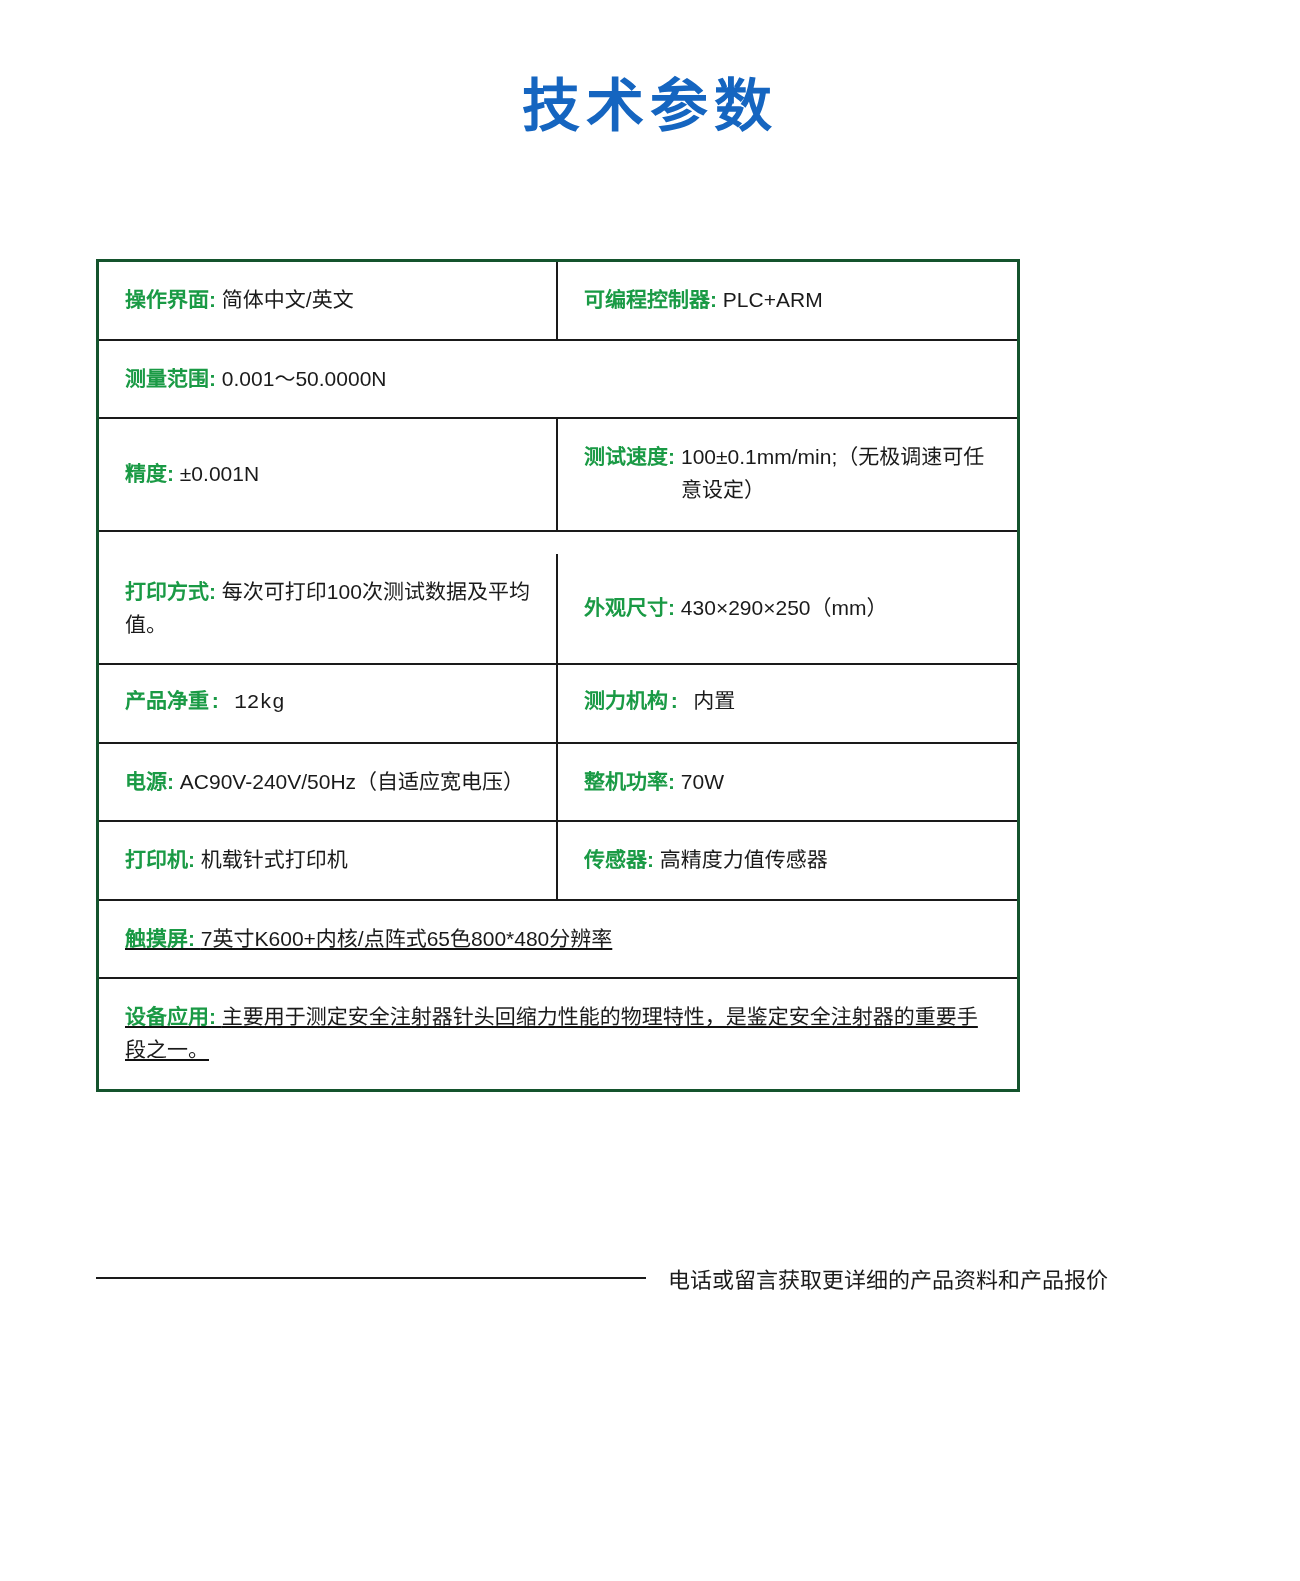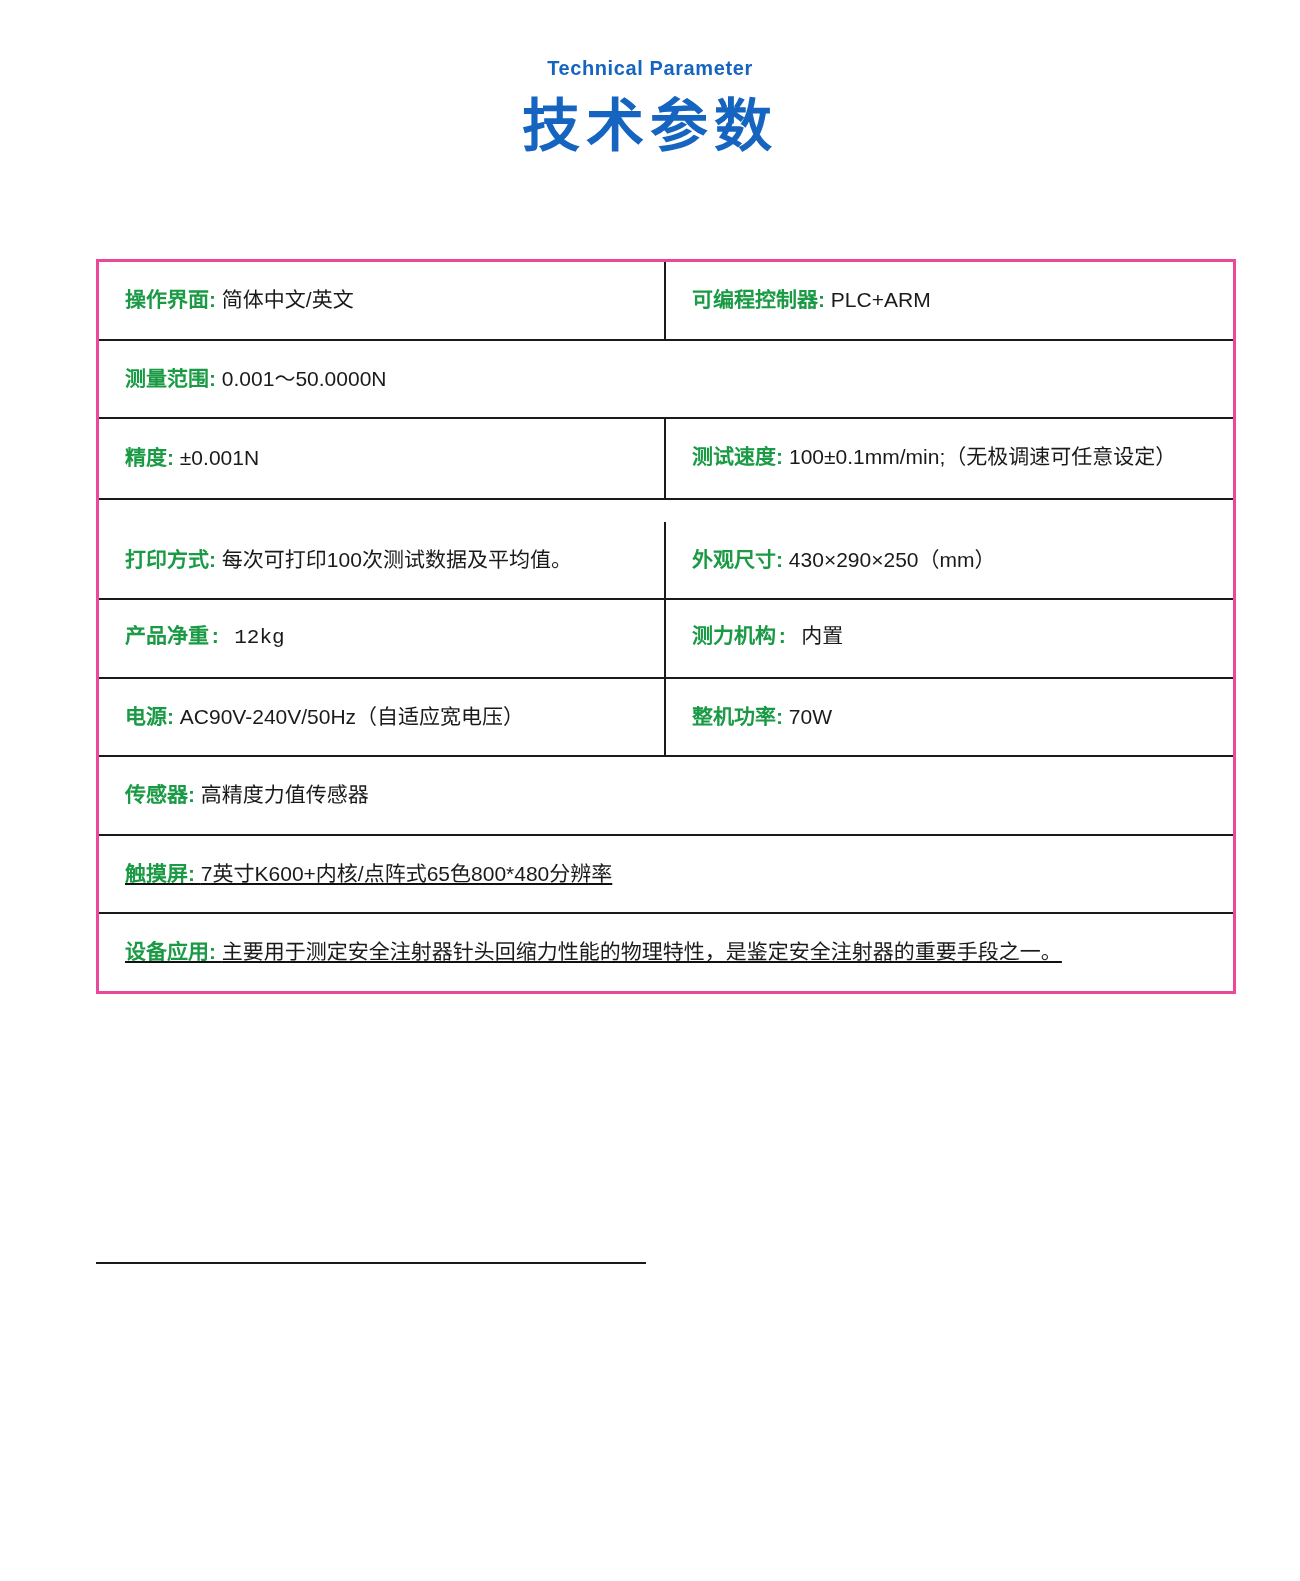--- a/index.html
+++ b/index.html
@@ -40,22 +40,22 @@
     font-weight: bold;
     letter-spacing: 6px;
     line-height: 1.05;
     margin-top: 18px;
   }
 
   .spec-table {
     position: absolute;
     left: 96px;
     top: 259px;
-    width: 1140px;
-    border: 3px solid #ec4899;
+    width: 924px;
+    border: 3px solid #14532d;
     box-sizing: border-box;
     background: #fff;
   }
 
   .row {
     display: flex;
     border-bottom: 2px solid #1a1a1a;
   }
   .row:last-child {
     border-bottom: none;
@@ -139,21 +139,20 @@
     color: #1a1a1a;
     white-space: nowrap;
   }
 </style>
 </head>
 <body>
 
 <div class="page">
 
   <div class="header">
-    <div class="eyebrow">Technical Parameter</div>
     <div class="title">技术参数</div>
   </div>
 
   <div class="spec-table">
 
     <div class="row r1">
       <div class="cell half left">
         <span class="pair">
           <span class="label">操作界面:</span>
           <span class="value">简体中文/英文</span>
@@ -230,20 +229,26 @@
       </div>
       <div class="cell half">
         <span class="pair">
           <span class="label">整机功率:</span>
           <span class="value">70W</span>
         </span>
       </div>
     </div>
 
     <div class="row r7">
+      <div class="cell half left">
+        <span class="pair">
+          <span class="label">打印机:</span>
+          <span class="value">机载针式打印机</span>
+        </span>
+      </div>
       <div class="cell half">
         <span class="pair">
           <span class="label">传感器:</span>
           <span class="value">高精度力值传感器</span>
         </span>
       </div>
     </div>
 
     <div class="row r8">
       <div class="cell full">
@@ -260,15 +265,16 @@
           <span class="label">设备应用:</span>
           <span class="value">主要用于测定安全注射器针头回缩力性能的物理特性，是鉴定安全注射器的重要手段之一。</span>
         </span>
       </div>
     </div>
 
   </div>
 
   <div class="footer">
     <div class="rule"></div>
+    <div class="note">电话或留言获取更详细的产品资料和产品报价</div>
   </div>
 
 </div>
 
 </body></html>

